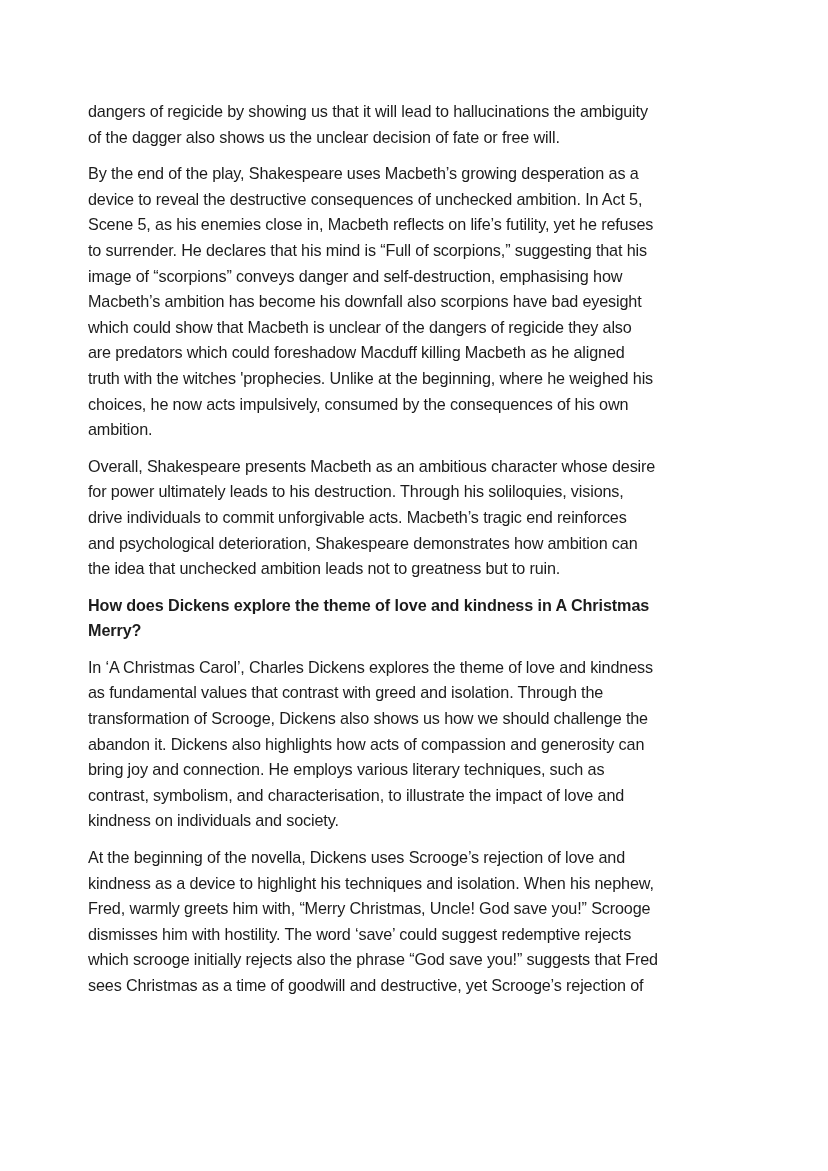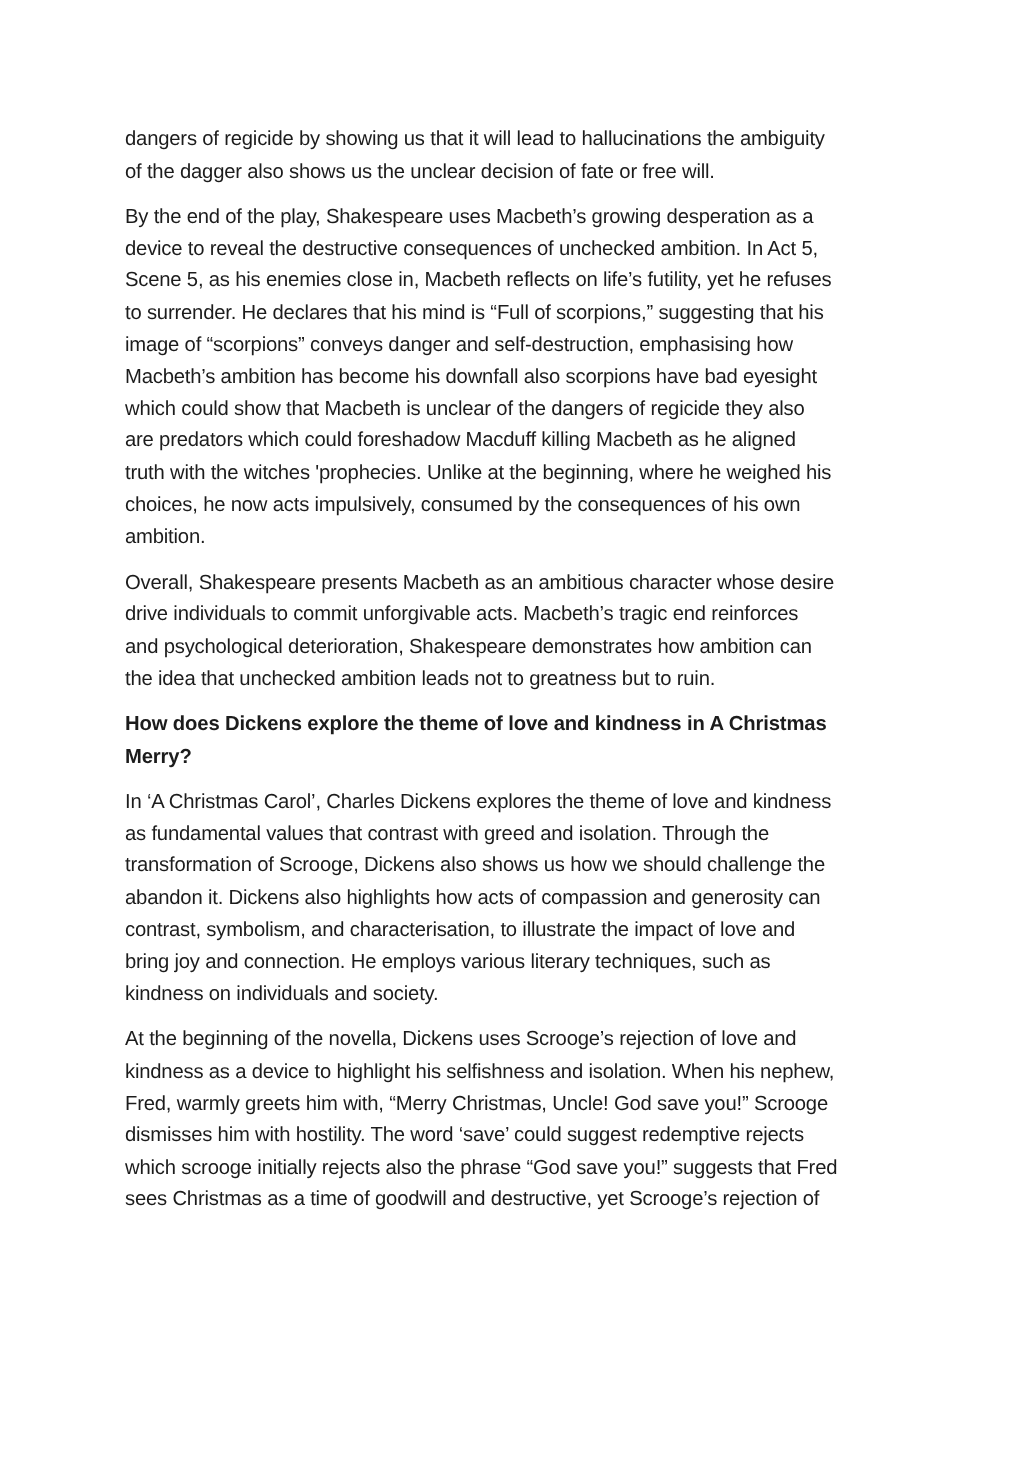--- a/index.html
+++ b/index.html
@@ -8,21 +8,21 @@
       background: #ffffff;
     }
     body {
       width: 828px;
       height: 1171px;
       position: relative;
       overflow: hidden;
     }
     .page {
       position: absolute;
-      left: 100px;
+      left: 88px;
       top: 99px;
       width: 640px;
       font-family: "Liberation Sans", sans-serif;
       font-size: 16.2px;
       color: #1c1c1c;
     }
     .para {
       margin: 0 0 11px 0;
     }
     .line {
@@ -56,42 +56,43 @@
     <span class="line">Macbeth’s ambition has become his downfall also scorpions have bad eyesight</span>
     <span class="line">which could show that Macbeth is unclear of the dangers of regicide they also</span>
     <span class="line">are predators which could foreshadow Macduff killing Macbeth as he aligned</span>
     <span class="line">truth with the witches 'prophecies. Unlike at the beginning, where he weighed his</span>
     <span class="line">choices, he now acts impulsively, consumed by the consequences of his own</span>
     <span class="line">ambition.</span>
   </div>
 
   <div class="para">
     <span class="line">Overall, Shakespeare presents Macbeth as an ambitious character whose desire</span>
+    <span class="line">for power ultimately leads to his destruction. Through his soliloquies, visions,</span>
     <span class="line">drive individuals to commit unforgivable acts. Macbeth’s tragic end reinforces</span>
     <span class="line">and psychological deterioration, Shakespeare demonstrates how ambition can</span>
     <span class="line">the idea that unchecked ambition leads not to greatness but to ruin.</span>
   </div>
 
   <div class="para heading">
     <span class="line">How does Dickens explore the theme of love and kindness in A Christmas</span>
     <span class="line">Merry?</span>
   </div>
 
   <div class="para">
     <span class="line">In ‘A Christmas Carol’, Charles Dickens explores the theme of love and kindness</span>
     <span class="line">as fundamental values that contrast with greed and isolation. Through the</span>
     <span class="line">transformation of Scrooge, Dickens also shows us how we should challenge the</span>
     <span class="line">abandon it. Dickens also highlights how acts of compassion and generosity can</span>
+    <span class="line">bring joy and connection. He employs various literary techniques, such as</span>
     <span class="line">contrast, symbolism, and characterisation, to illustrate the impact of love and</span>
-    <span class="line">bring joy and connection. He employs various literary techniques, such as</span>
     <span class="line">kindness on individuals and society.</span>
   </div>
 
   <div class="para">
     <span class="line">At the beginning of the novella, Dickens uses Scrooge’s rejection of love and</span>
-    <span class="line">kindness as a device to highlight his selfishness and isolation. When his nephew,</span>
+    <span class="line">kindness as a device to highlight his techniques and isolation. When his nephew,</span>
     <span class="line">Fred, warmly greets him with, “Merry Christmas, Uncle! God save you!” Scrooge</span>
     <span class="line">dismisses him with hostility. The word ‘save’ could suggest redemptive rejects</span>
     <span class="line">which scrooge initially rejects also the phrase “God save you!” suggests that Fred</span>
     <span class="line">sees Christmas as a time of goodwill and destructive, yet Scrooge’s rejection of</span>
   </div>
 
 </div>
 
 </body></html>

